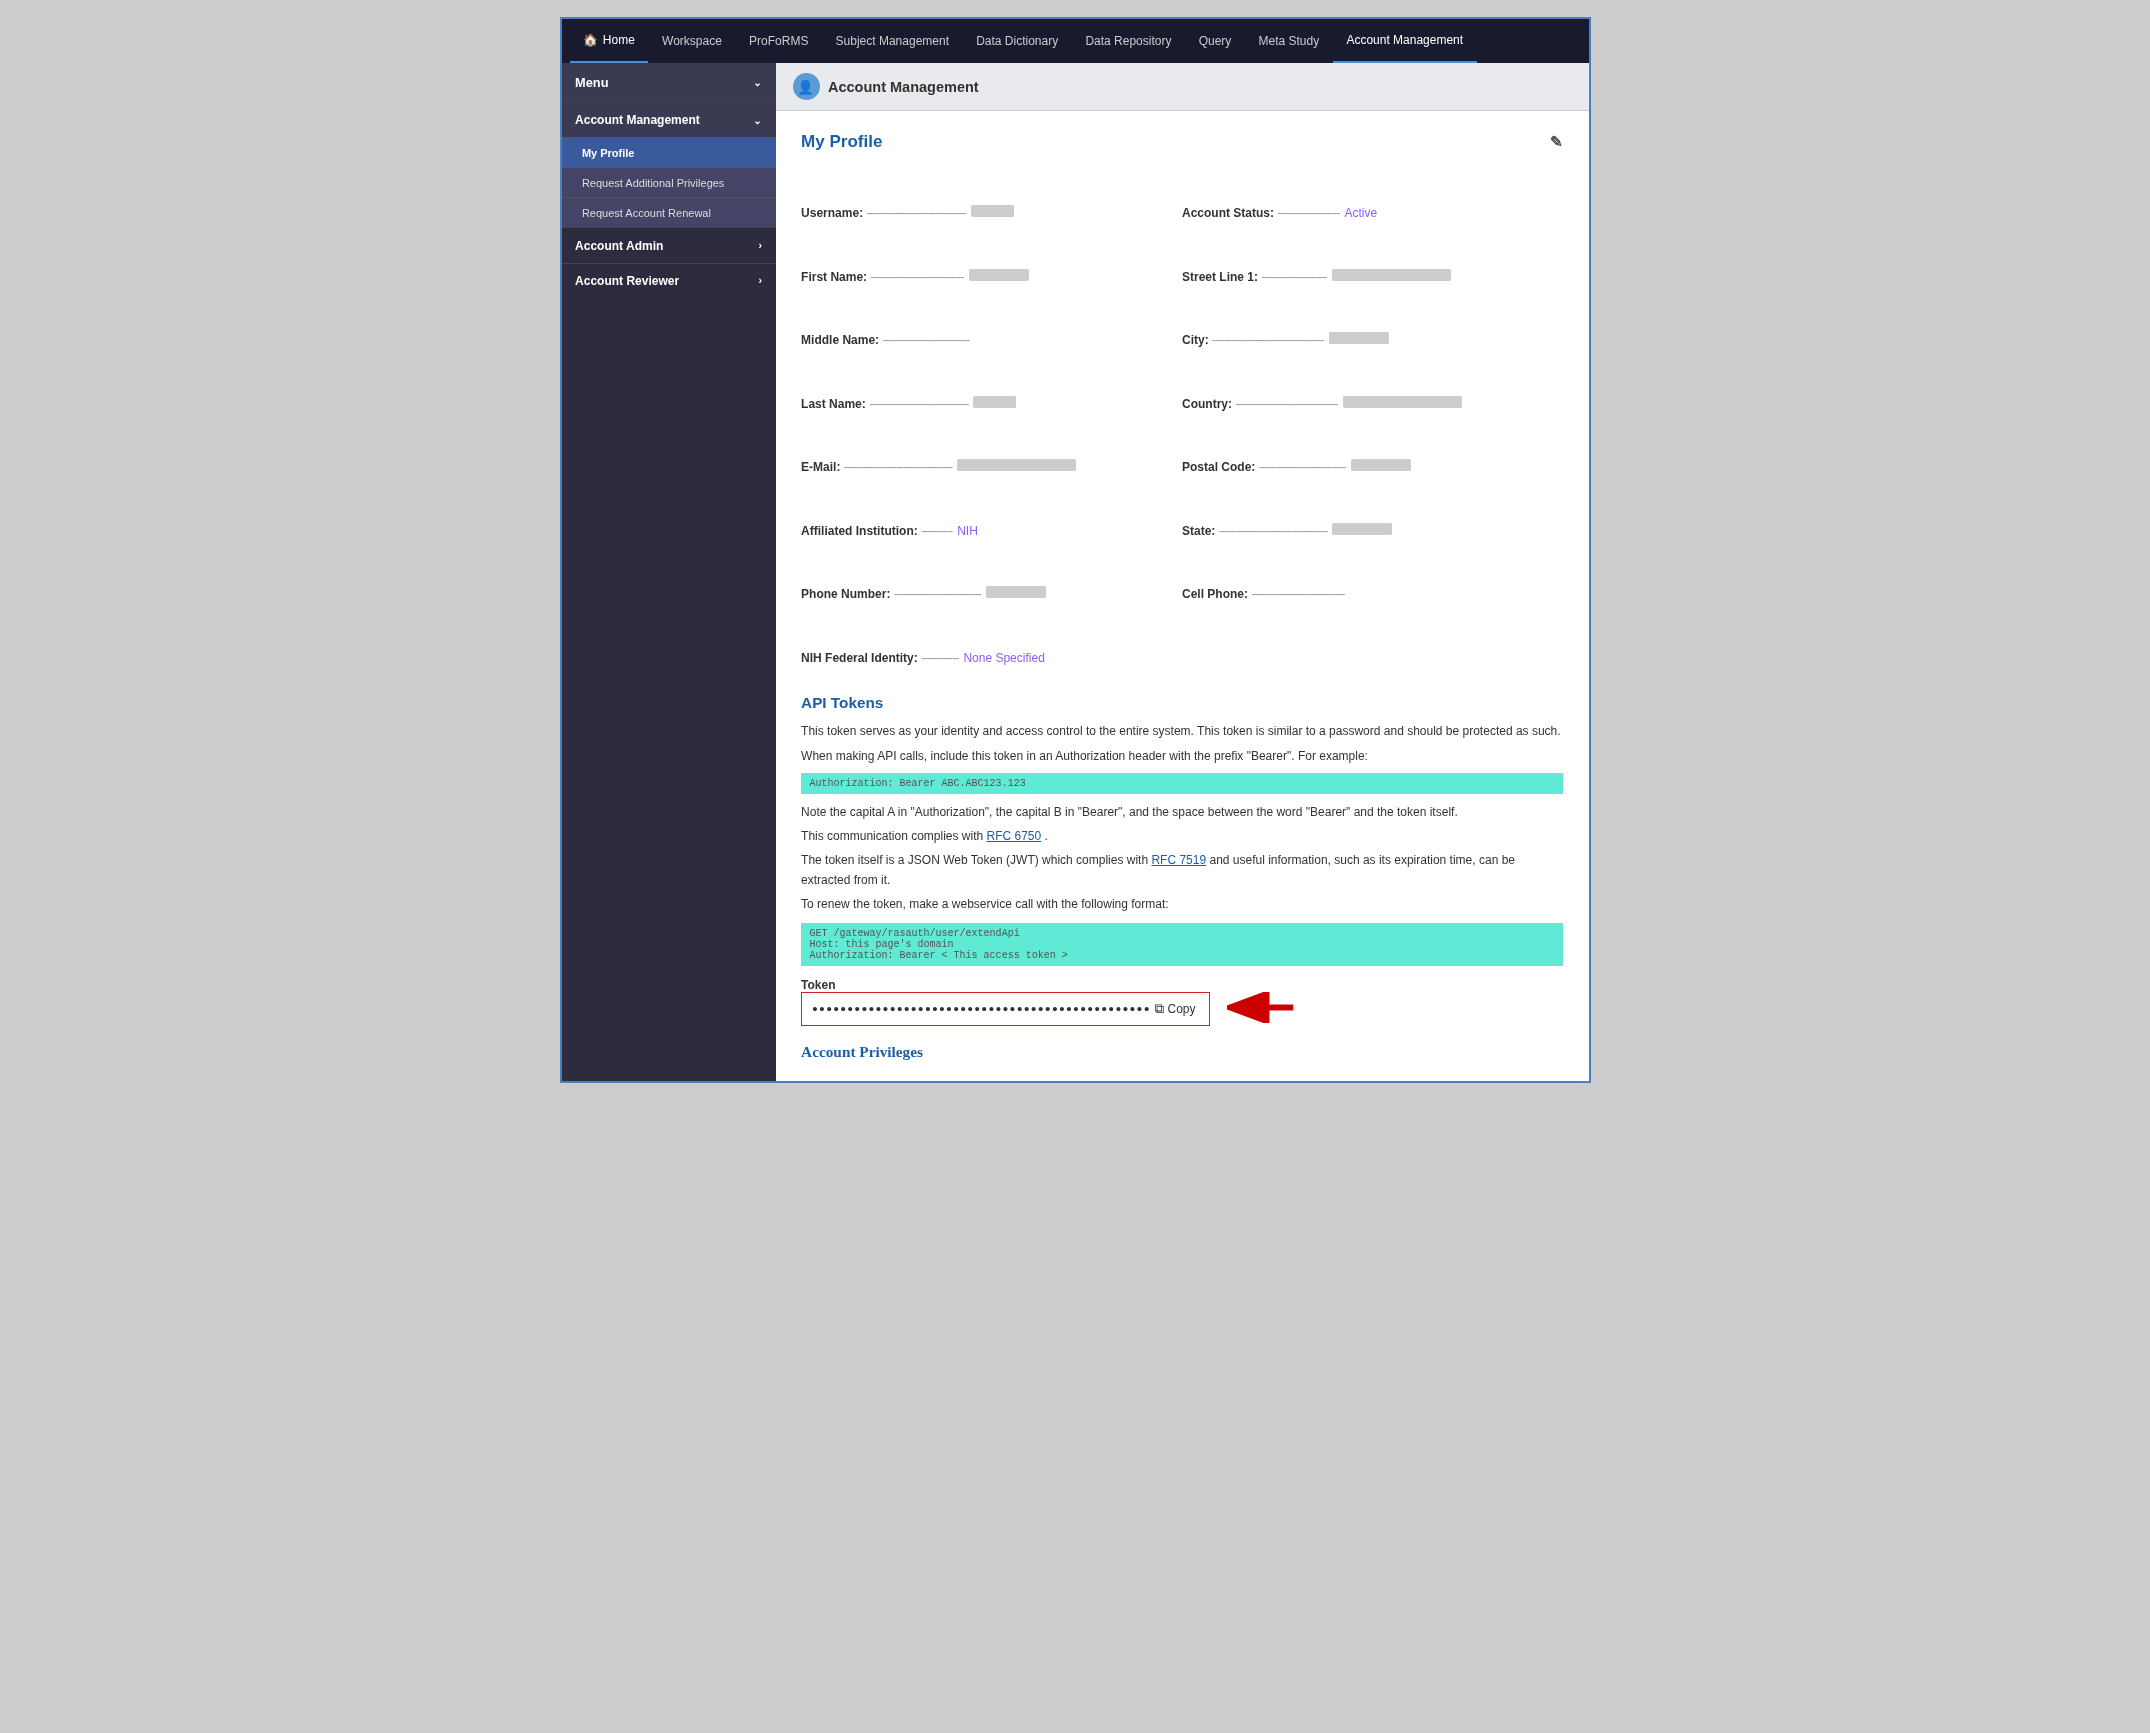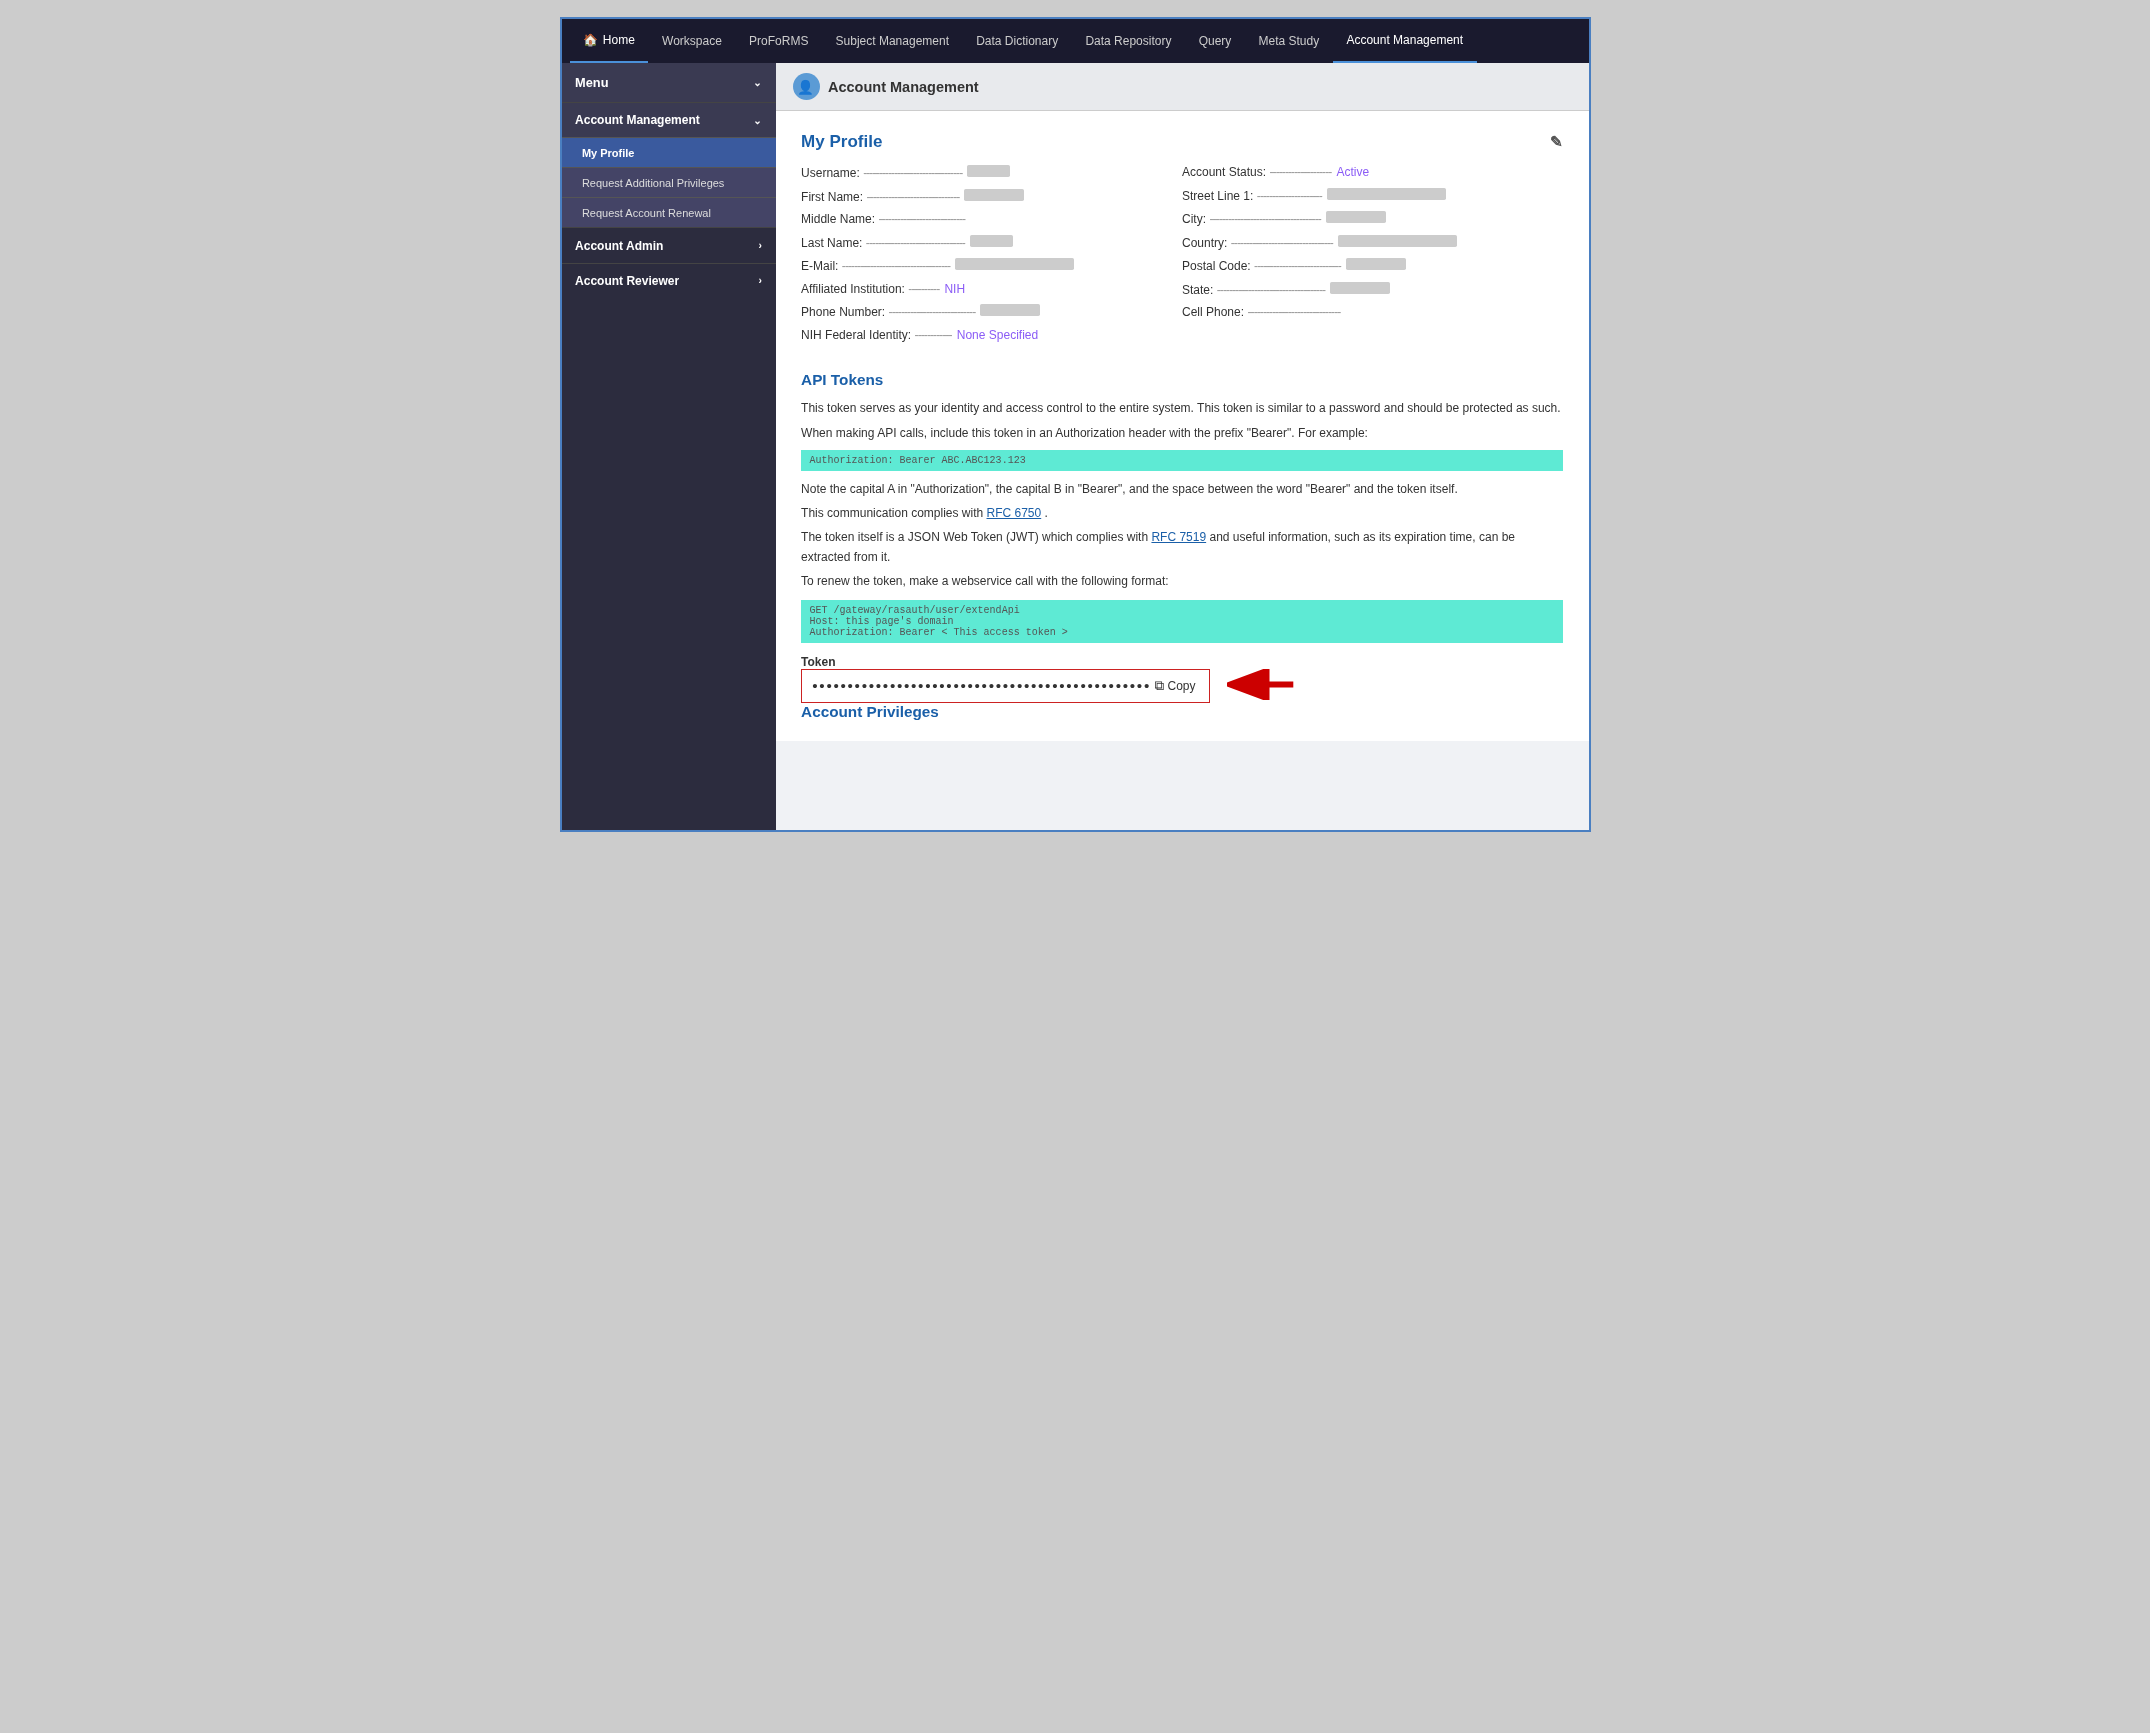--- a/index.html
+++ b/index.html
@@ -152,23 +152,24 @@
     }
     .profile-col { padding-right: 17px; }
     .field-row {
       display: flex;
       align-items: baseline;
       margin-bottom: 8.5px;
       font-size: 12px;
     }
     .field-label {
       color: #333;
-      font-weight: normal;
+      font-weight: bold;
       white-space: nowrap;
       margin-right: 3.4px;
+      margin-top: 41px;
     }
     .field-dots {
       color: #999;
       flex: 0 0 auto;
       letter-spacing: -0.9px;
       margin-right: 5.1px;
     }
     .field-value {
       color: #8b5cf6;
       font-weight: normal;
@@ -274,20 +275,22 @@
     .token-row {
       display: flex;
       align-items: center;
     }
 
     
     .acct-priv-title {
       font-size: 15.3px;
       color: #1a5fa8;
       font-weight: bold;
+      margin-top: 17px;
+      font-family: Liberation Serif, serif;
     }
   </style>
 </head>
 <body>
 
 <div class="outer-frame">
 
   <nav class="top-nav">
     <div class="nav-item home active">
       <span class="home-icon">🏠</span>

